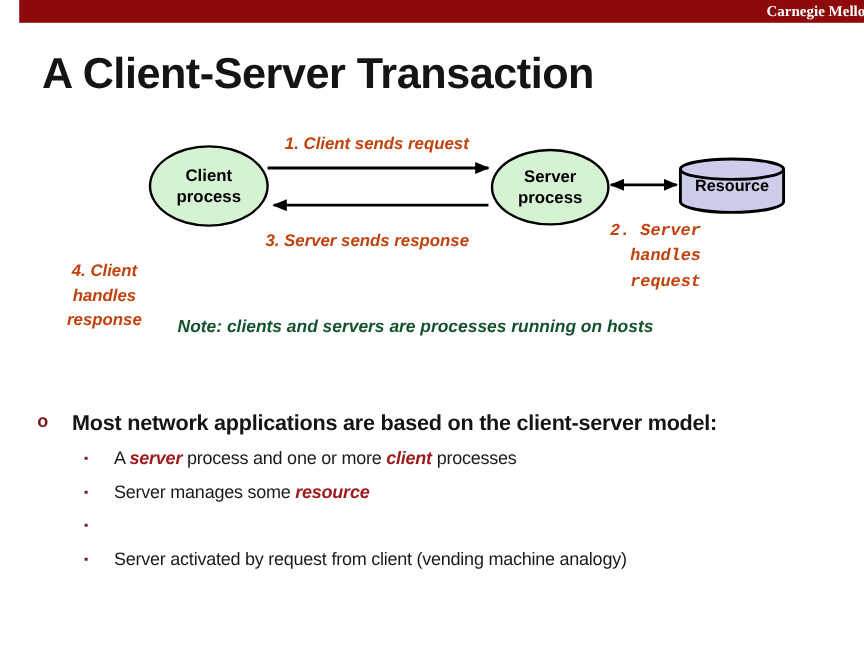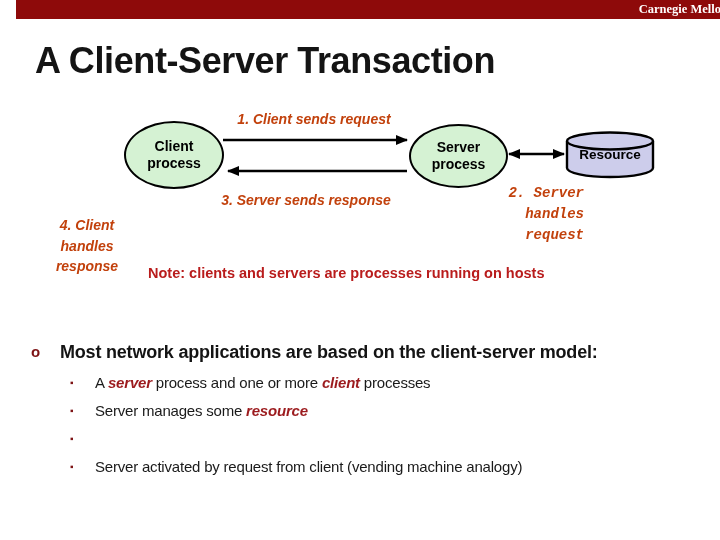--- a/index.html
+++ b/index.html
@@ -40,22 +40,22 @@
     position:absolute; font-weight:bold; font-style:italic;
     font-size:14px; color:#c2410c; white-space:pre-line;
   }
   .step1 { left:225px; top:13px;  width:178px; text-align:center; }
   .step3 { left:220px; top:94px;  width:172px; text-align:center; }
   .step4 { left:34px;  top:80px;  width:106px; text-align:center; line-height:20.5px;margin-top:37px; }
   .step2 { left:478px; top:85px;  width:106px; text-align:right; line-height:21px;font-family:Liberation Mono, monospace; }
   
   .note {
     position:absolute; left:148px; top:263px;
-    font-weight:bold; font-size:14.5px;
-    color:#b91c1c; line-height:21.5px;
+    font-weight:bold; font-style:italic; font-size:14.5px;
+    color:#14532d; line-height:21.5px;
   }
   
   .main-bullet {
     position:absolute; left:31px; top:341px; width:680px;
     display:flex; align-items:flex-start;
     font-size:18px; font-weight:bold; color:#141414; line-height:22px;
     letter-spacing:-0.2px;
   }
   .o-marker {
     width:16px; margin-right:13px; flex:0 0 auto;

